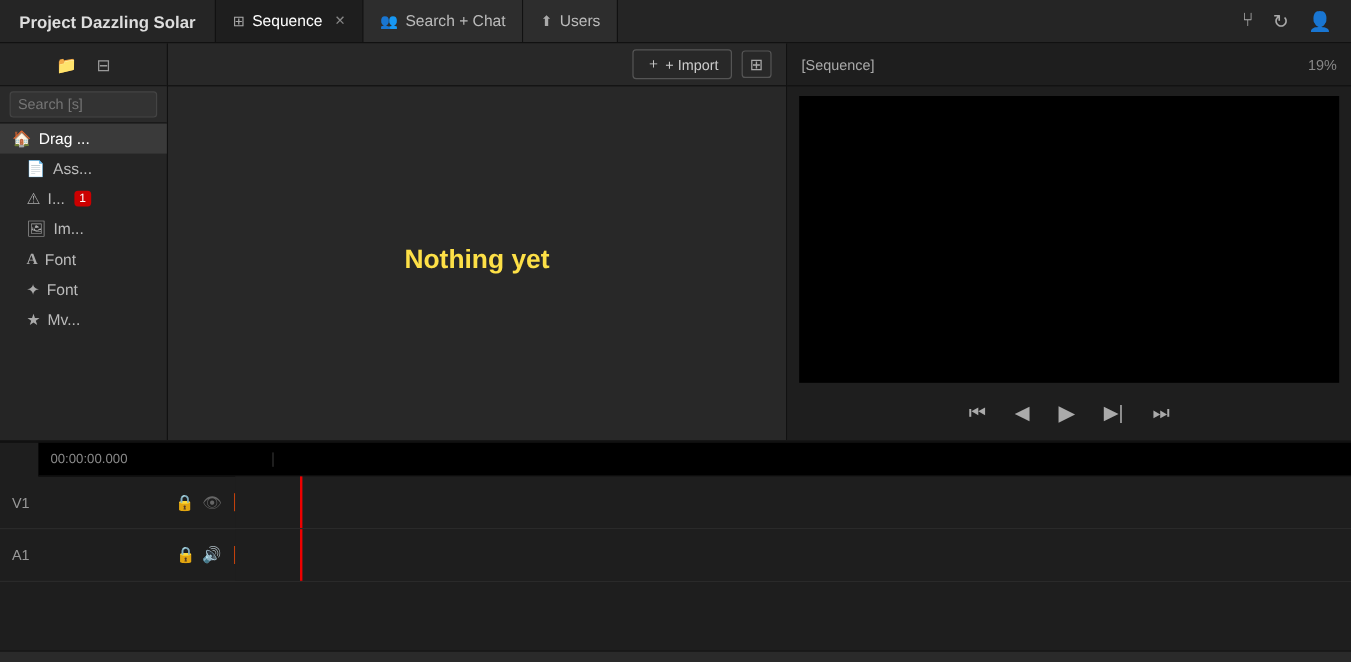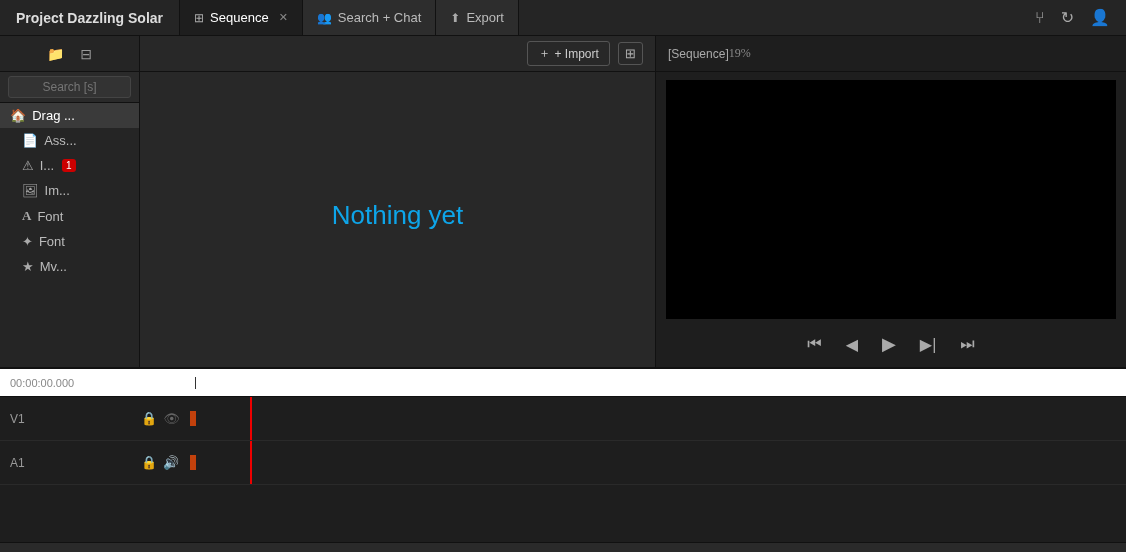--- a/index.html
+++ b/index.html
@@ -116,21 +116,20 @@
     }
     .search-bar input {
       background: #333;
       border: 1px solid #444;
       color: #ccc;
       font-size: 12px;
       padding: 3px 6px;
       width: 100%;
       outline: none;
       border-radius: 3px;
-      text-align: center;
     }
     .sidebar-item {
       display: flex;
       align-items: center;
       padding: 5px 10px;
       cursor: pointer;
       gap: 6px;
       color: #bbb;
       font-size: 13px;
     }
@@ -188,54 +187,53 @@
     }
     .empty-state {
       flex: 1;
       display: flex;
       flex-direction: column;
       align-items: center;
       justify-content: center;
       color: #666;
     }
     .empty-state h2 {
-      font-size: 26px;
-      font-weight: 400;
-      color: #0ea5e9;
+      font-size: 22px;
+      font-weight: 700;
+      color: #fde047;
       margin-bottom: 8px;
     }
     .empty-state p {
       font-size: 13px;
       color: #555;
     }
 
     
     .preview-panel {
       width: 470px;
       background: #1e1e1e;
       display: flex;
       flex-direction: column;
       flex-shrink: 0;
     }
     .preview-header {
       display: flex;
       align-items: center;
-      justify-content: flex-start;
+      justify-content: space-between;
       padding: 6px 12px;
       border-bottom: 1px solid #111;
       height: 36px;
     }
     .sequence-label {
       color: #aaa;
       font-size: 12px;
     }
     .zoom-label {
       color: #888;
       font-size: 12px;
-      font-family: Liberation Serif, serif;
     }
     .preview-video {
       background: #000;
       flex: 1;
       margin: 8px 10px 6px 10px;
       min-height: 0;
     }
     .preview-controls {
       display: flex;
       align-items: center;
@@ -258,25 +256,26 @@
       height: 185px;
       background: #1e1e1e;
       display: flex;
       flex-direction: column;
       border-top: 2px solid #111;
       flex-shrink: 0;
     }
     .timeline-header {
       display: flex;
       align-items: center;
-      background: #ffffff;
+      background: #000000;
       height: 28px;
       border-bottom: 1px solid #111;
       font-size: 11px;
       color: #888;
+      margin-left: 32px;
     }
     .timeline-track-labels {
       width: 196px;
       flex-shrink: 0;
       display: flex;
       align-items: center;
       padding: 0 10px;
       border-right: 1px solid #333;
     }
     .timeline-ruler {
@@ -304,21 +303,21 @@
       height: 44px;
       border-bottom: 1px solid #2a2a2a;
     }
     .track-label-area {
       width: 196px;
       flex-shrink: 0;
       display: flex;
       align-items: center;
       padding: 0 10px;
       gap: 8px;
-      border-right: 6px solid #c2410c;
+      border-right: 1px solid #c2410c;
       color: #999;
       font-size: 12px;
     }
     .track-icons {
       margin-left: auto;
       display: flex;
       gap: 6px;
       color: #666;
       font-size: 13px;
     }
@@ -357,21 +356,21 @@
     <span class="tab-close">✕</span>
   </div>
 
   <div class="tab">
     <span class="tab-icon">👥</span>
     <span>Search + Chat</span>
   </div>
 
   <div class="tab">
     <span class="tab-icon">⬆</span>
-    <span>Export</span>
+    <span>Users</span>
   </div>
 
   <div class="top-right">
     <span class="top-right-icon">⑂</span>
     <span class="top-right-icon">↻</span>
     <span class="top-right-icon">👤</span>
   </div>
 </div>
 
 <div class="main-area">

